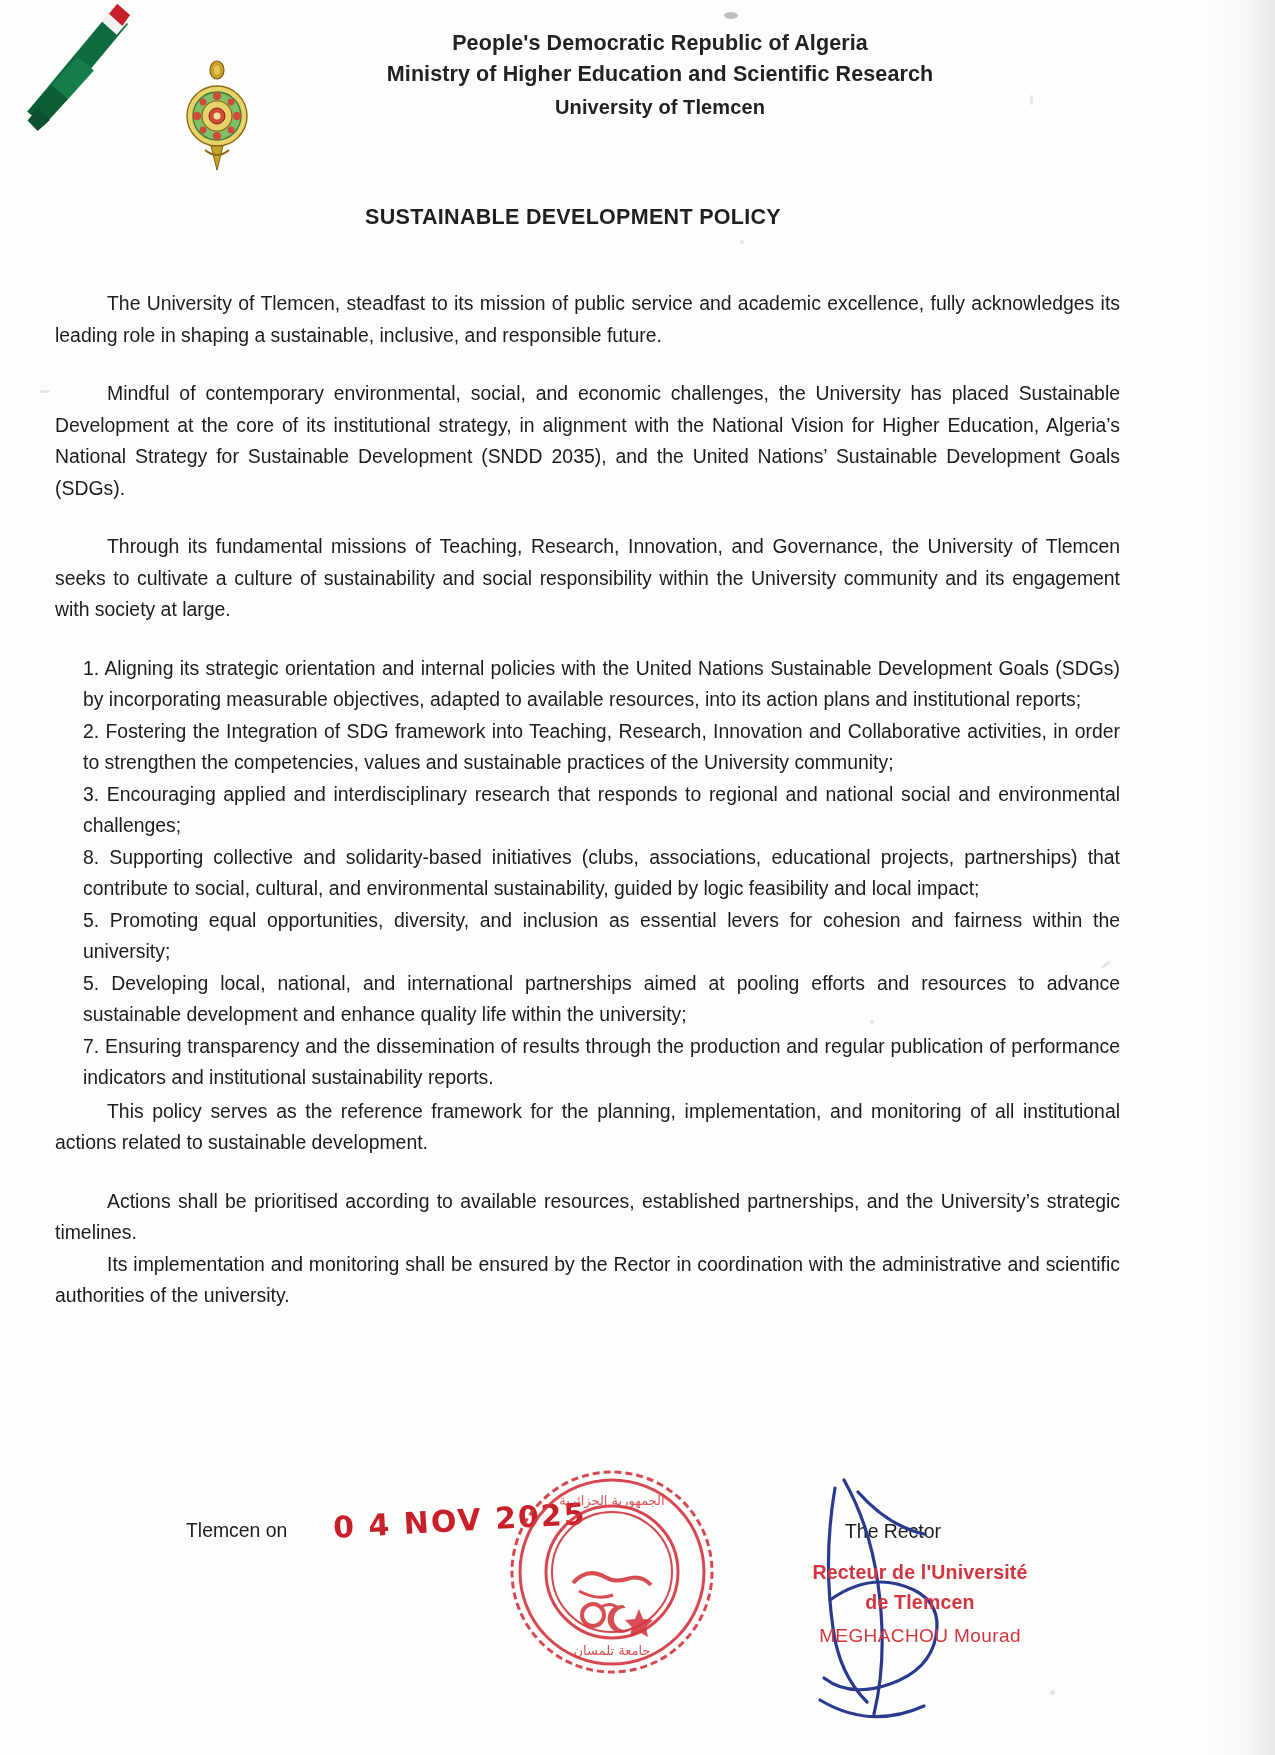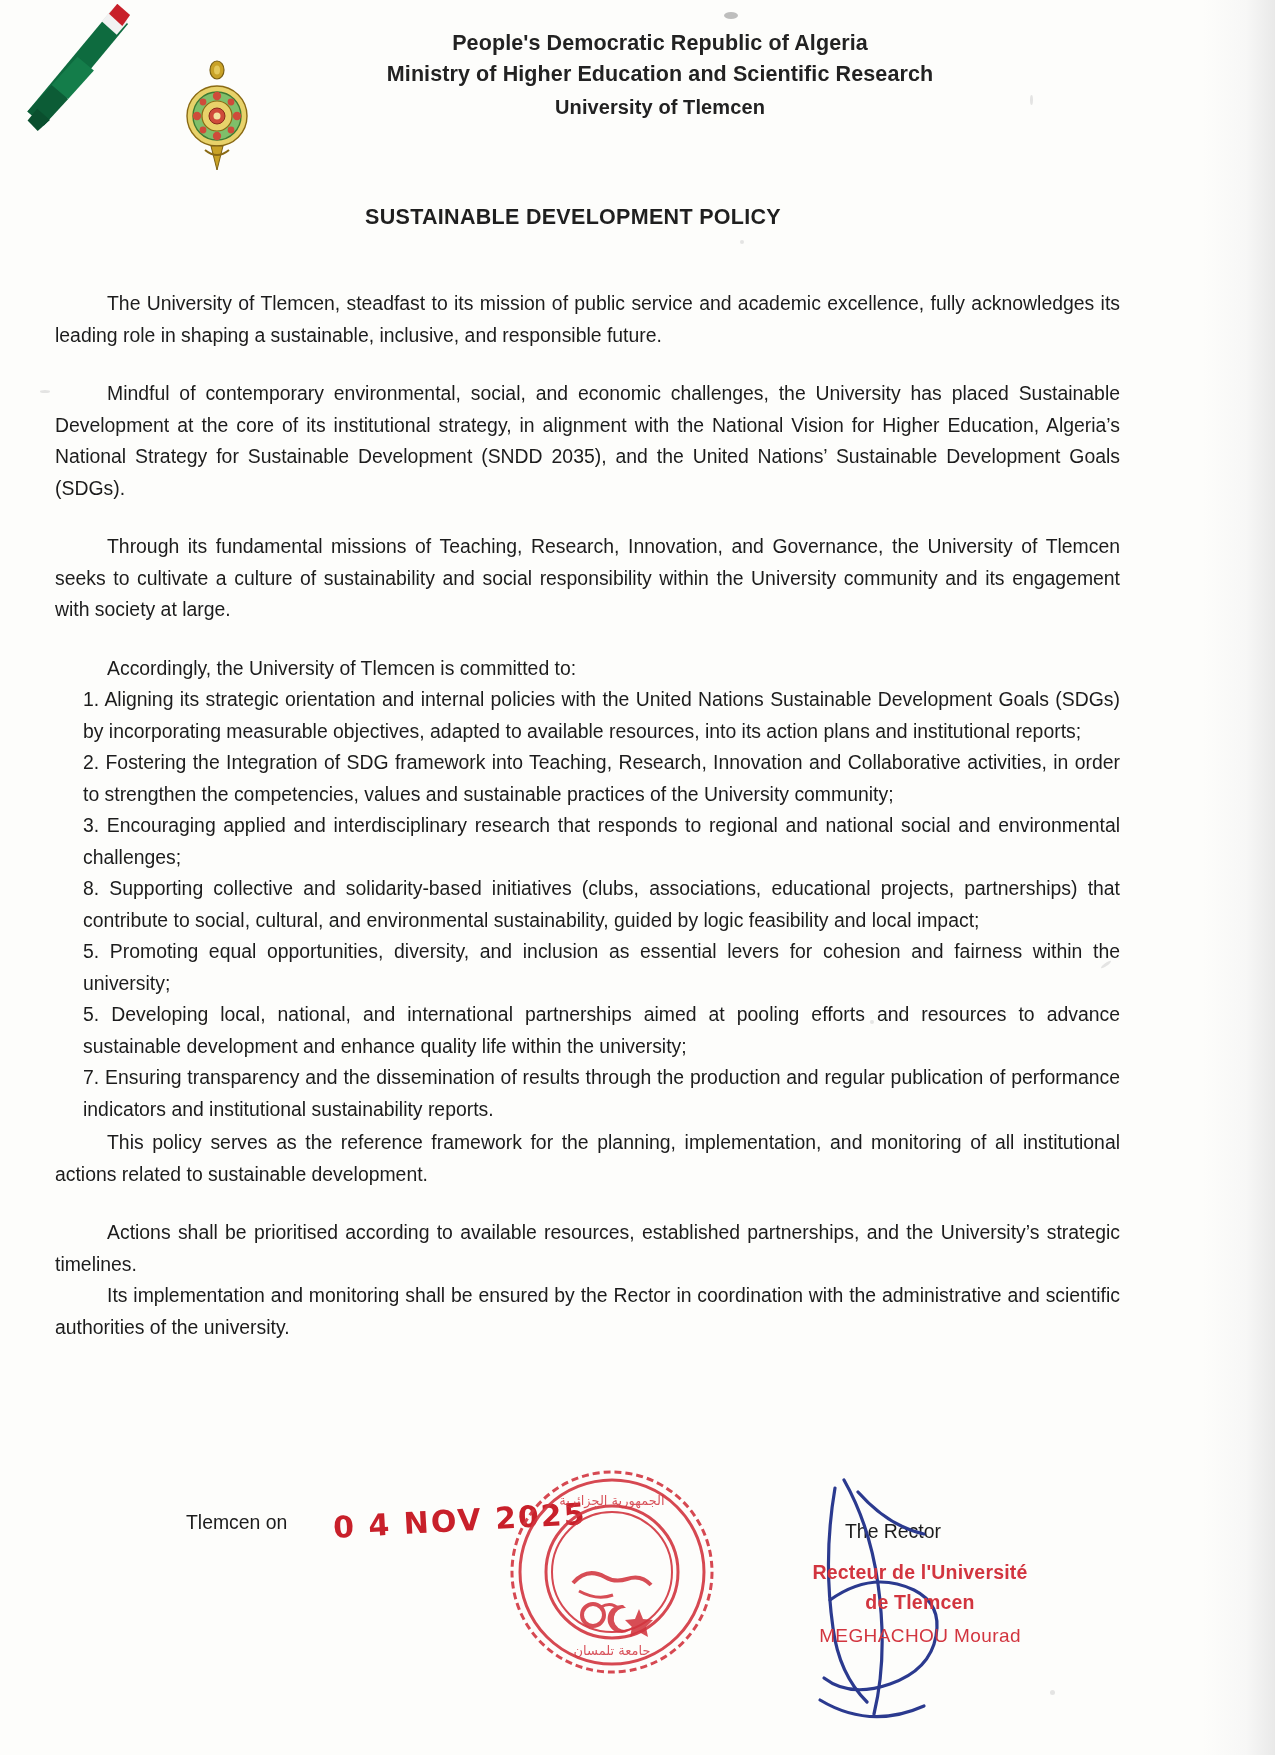--- a/index.html
+++ b/index.html
@@ -117,21 +117,21 @@
   
   .sig-area {
     position: absolute;
     top: 1495px;
     left: 0;
     width: 1275px;
     height: 260px;
   }
   .place-label {
     position: absolute;
-    top: 16px;
+    top: 24px;
     left: 186px;
     font-size: 19.4px;
     color: #1c1c1c;
   }
   .date-stamp {
     position: absolute;
     top: 8px;
     left: 333px;
     font-family: "DejaVu Sans", sans-serif;
     font-size: 30px;
@@ -249,21 +249,20 @@
 
     <p class="para"><span class="ind"></span><span>The University of Tlemcen, steadfast to its mission of public service and academic excellence, fully acknowledges its leading role in shaping a sustainable, inclusive, and responsible future.</span></p>
     <div class="gap"></div>
 
     <p class="para"><span class="ind"></span><span>Mindful of contemporary environmental, social, and economic challenges, the University has placed Sustainable Development at the core of its institutional strategy, in alignment with the National Vision for Higher Education, Algeria’s National Strategy for Sustainable Development (SNDD 2035), and the United Nations’ Sustainable Development Goals (SDGs).</span></p>
     <div class="gap"></div>
 
     <p class="para"><span class="ind"></span><span>Through its fundamental missions of Teaching, Research, Innovation, and Governance, the University of Tlemcen seeks to cultivate a culture of sustainability and social responsibility within the University community and its engagement with society at large.</span></p>
     <div class="gap"></div>
 
-    <p class="para"><span class="ind"></span><span>Accordingly, the University of Tlemcen is committed to:</span></p>
 
     <ol class="commit">
       <li>1. Aligning its strategic orientation and internal policies with the United Nations Sustainable Development Goals (SDGs) by incorporating measurable objectives, adapted to available resources, into its action plans and institutional reports;</li>
       <li>2. Fostering the Integration of SDG framework into Teaching, Research, Innovation and Collaborative activities, in order to strengthen the competencies, values and sustainable practices of the University community;</li>
       <li>3. Encouraging applied and interdisciplinary research that responds to regional and national social and environmental challenges;</li>
       <li>8. Supporting collective and solidarity-based initiatives (clubs, associations, educational projects, partnerships) that contribute to social, cultural, and environmental sustainability, guided by logic feasibility and local impact;</li>
       <li>5. Promoting equal opportunities, diversity, and inclusion as essential levers for cohesion and fairness within the university;</li>
       <li>5. Developing local, national, and international partnerships aimed at pooling efforts and resources to advance sustainable development and enhance quality life within the university;</li>
       <li>7. Ensuring transparency and the dissemination of results through the production and regular publication of performance indicators and institutional sustainability reports.</li>
     </ol>

